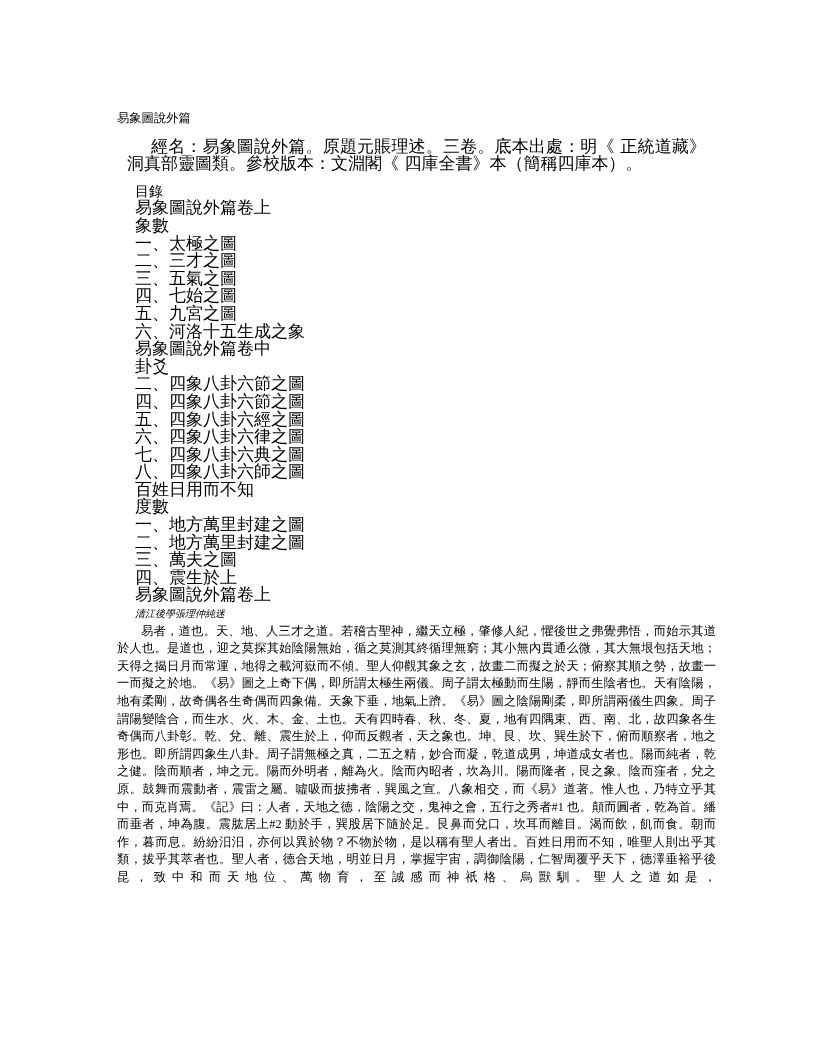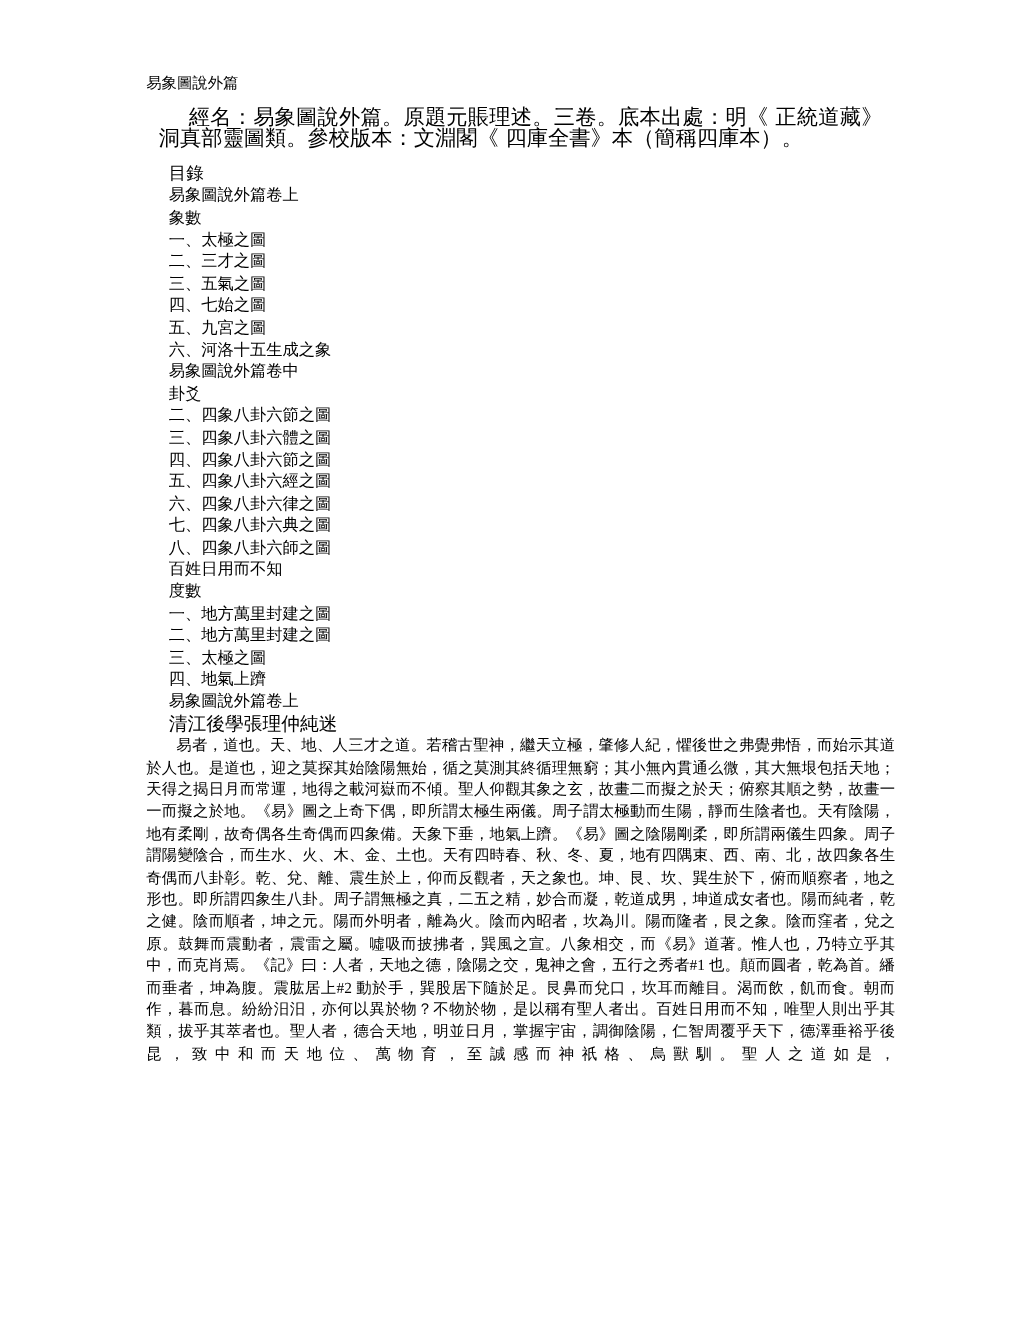--- a/index.html
+++ b/index.html
@@ -12,21 +12,21 @@
     height: 1056px;
     font-family: "DejaVu Serif", "Liberation Serif", serif;
     color: #000000;
     overflow: hidden;
   }
   #page {
     position: relative;
     width: 816px;
     height: 998px;
     box-sizing: border-box;
-    padding: 58px 100px 0 117px;
+    padding: 110px 100px 0 117px;
   }
   .doc-title {
     font-size: 12.3px;
     line-height: 17.6px;
     margin: 0 0 0 0;
     white-space: nowrap;
     letter-spacing: 0;
   }
   .meta-block {
     font-size: 17px;
@@ -35,33 +35,35 @@
     text-justify: inter-character;
     margin: 10px;
     text-indent: 24px;
   }
   .toc {
     list-style: none;
     margin: 0;
     padding: 0;
   }
   .toc li {
-    font-size: 13px;
+    font-size: 17px;
     line-height: 17.6px;
     margin: 0;
     padding: 0;
     white-space: nowrap;
     text-indent: 18px;
+    font-family: Liberation Mono, monospace;
   }
   .author-line {
-    font-size: 15px;
+    font-size: 10px;
     line-height: 17.6px;
     white-space: nowrap;
     text-indent: 18px;
     margin: 0;
+    font-style: italic;
   }
   .body-para {
     font-size: 12.3px;
     line-height: 17.6px;
     text-align: justify;
     text-justify: inter-character;
     text-indent: 24px;
     margin: 0;
     word-break: break-all;
     hyphens: none;
@@ -90,32 +92,31 @@
       <li>象數</li>
       <li>一、太極之圖</li>
       <li>二、三才之圖</li>
       <li>三、五氣之圖</li>
       <li>四、七始之圖</li>
       <li>五、九宮之圖</li>
       <li>六、河洛十五生成之象</li>
       <li>易象圖說外篇卷中</li>
       <li>卦爻</li>
       <li>二、四象八卦六節之圖</li>
-      <li>三、四象八卦六體之圖</li>
       <li>四、四象八卦六節之圖</li>
       <li>五、四象八卦六經之圖</li>
       <li>六、四象八卦六律之圖</li>
       <li>七、四象八卦六典之圖</li>
       <li>八、四象八卦六師之圖</li>
       <li>百姓日用而不知</li>
       <li>度數</li>
       <li>一、地方萬里封建之圖</li>
       <li>二、地方萬里封建之圖</li>
-      <li>三、太極之圖</li>
-      <li>四、地氣上躋</li>
+      <li>三、萬夫之圖</li>
+      <li>四、震生於上</li>
       <li>易象圖說外篇卷上</li>
     </ul>
   </div>
 
   <div class="author-line">清江後學張理仲純迷</div>
 
   <div class="body-para">易者，道也。天、地、人三才之道。若稽古聖神，繼天立極，肇修人紀，懼後世之弗覺弗悟，而始示其道於人也。是道也，迎之莫探其始陰陽無始，循之莫測其終循理無窮；其小無內貫通么微，其大無垠包括天地；天得之揭日月而常運，地得之載河嶽而不傾。聖人仰觀其象之玄，故畫二而擬之於天；俯察其順之勢，故畫一一而擬之於地。《易》圖之上奇下偶，即所謂太極生兩儀。周子謂太極動而生陽，靜而生陰者也。天有陰陽，地有柔剛，故奇偶各生奇偶而四象備。天象下垂，地氣上躋。《易》圖之陰陽剛柔，即所謂兩儀生四象。周子謂陽變陰合，而生水、火、木、金、土也。天有四時春、秋、冬、夏，地有四隅束、西、南、北，故四象各生奇偶而八卦彰。乾、兌、離、震生於上，仰而反觀者，天之象也。坤、艮、坎、巽生於下，俯而順察者，地之形也。即所謂四象生八卦。周子謂無極之真，二五之精，妙合而凝，乾道成男，坤道成女者也。陽而純者，乾之健。陰而順者，坤之元。陽而外明者，離為火。陰而內昭者，坎為川。陽而隆者，艮之象。陰而窪者，兌之原。鼓舞而震動者，震雷之屬。噓吸而披拂者，巽風之宣。八象相交，而《易》道著。惟人也，乃特立乎其中，而克肖焉。《記》曰：人者，天地之德，陰陽之交，鬼神之會，五行之秀者#1 也。顛而圓者，乾為首。繙而垂者，坤為腹。震肱居上#2 動於手，巽股居下隨於足。艮鼻而兌口，坎耳而離目。渴而飲，飢而食。朝而作，暮而息。紛紛汨汨，亦何以異於物？不物於物，是以稱有聖人者出。百姓日用而不知，唯聖人則出乎其類，拔乎其萃者也。聖人者，德合天地，明並日月，掌握宇宙，調御陰陽，仁智周覆乎天下，德澤垂裕乎後昆，致中和而天地位、萬物育，至誠感而神祇格、烏獸馴。聖人之道如是，</div>
 
 </div>
 

